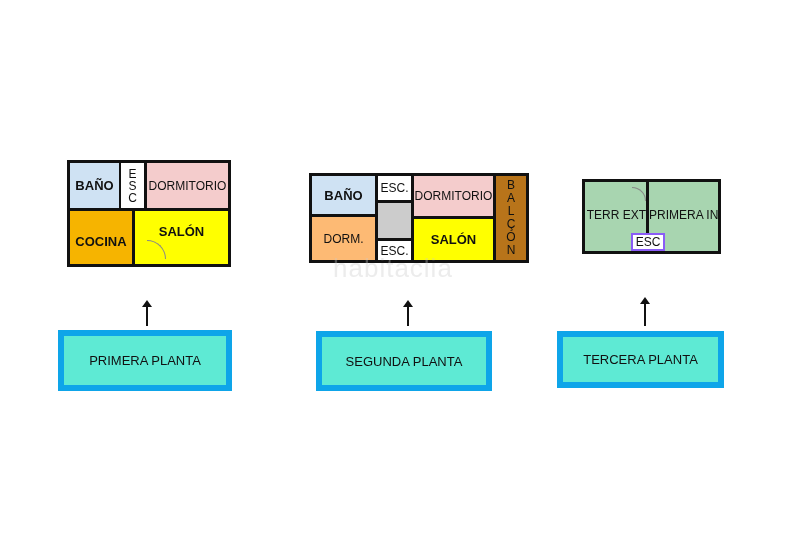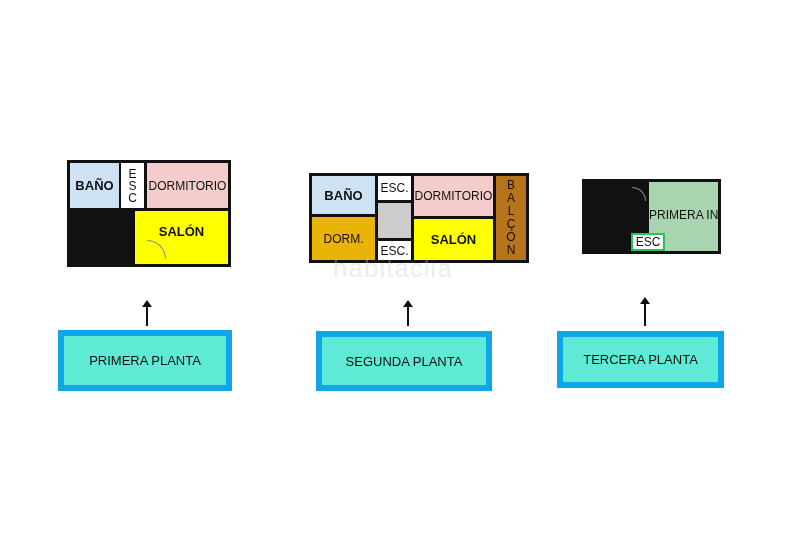--- a/index.html
+++ b/index.html
@@ -24,46 +24,48 @@
 <body>
 
 <div class="abs" style="left:67px;top:160px;width:164px;height:107px;background:#111;">
   <div class="room bold" style="left:3px;top:3px;width:49px;height:45px;background:#cfe2f3;">BAÑO</div>
   <div class="room vtext" style="left:54px;top:3px;width:23px;height:45px;background:#ffffff;">
     <span>E</span>
     <span>S</span>
     <span>C</span>
   </div>
   <div class="room" style="left:80px;top:3px;width:81px;height:45px;background:#f4cccc;">DORMITORIO</div>
+  <div class="room bold" style="left:3px;top:51px;width:62px;height:53px;background:#f6b400;padding-top:8px;">COCINA</div>
   <div class="room bold" style="left:68px;top:51px;width:93px;height:53px;background:#ffff00;padding-bottom:12px;">SALÓN</div>
   <div class="door" style="left:80px;top:80px;width:18px;height:18px;"></div>
 </div>
 
 <div class="abs" style="left:309px;top:173px;width:220px;height:90px;background:#111;">
   <div class="room bold" style="left:3px;top:3px;width:63px;height:38px;background:#cfe2f3;">BAÑO</div>
   <div class="room" style="left:69px;top:3px;width:33px;height:24px;background:#ffffff;">ESC.</div>
   <div class="room" style="left:69px;top:30px;width:33px;height:35px;background:#cccccc;"></div>
   <div class="room" style="left:69px;top:68px;width:33px;height:19px;background:#ffffff;">ESC.</div>
   <div class="room" style="left:105px;top:3px;width:79px;height:40px;background:#f4cccc;">DORMITORIO</div>
-  <div class="room" style="left:3px;top:44px;width:63px;height:43px;background:#eab308;">DORM.</div>
+  <div class="room" style="left:3px;top:44px;width:63px;height:43px;background:#fdba74;">DORM.</div>
   <div class="room bold" style="left:105px;top:46px;width:79px;height:41px;background:#ffff00;">SALÓN</div>
   <div class="room vtext" style="left:187px;top:3px;width:30px;height:84px;background:#b8741a;font-size:12px;line-height:13px;">
     <span>B</span>
     <span>A</span>
     <span>L</span>
     <span>Ç</span>
     <span>O</span>
     <span>N</span>
   </div>
 </div>
 <div class="watermark">habitaclia</div>
 
 <div class="abs" style="left:582px;top:179px;width:139px;height:75px;background:#111;">
+  <div class="room" style="left:3px;top:3px;width:61px;height:69px;background:#a8d5b0;justify-content:flex-end;padding-bottom:4px;overflow:visible;">TERR EXT</div>
   <div class="room" style="left:67px;top:3px;width:69px;height:69px;background:#a8d5b0;justify-content:flex-start;padding-bottom:4px;">PRIMERA IN</div>
-  <div class="room" style="left:49px;top:54px;width:34px;height:18px;background:#ffffff;border:2px solid #22c55e;">ESC</div>
+  <div class="room" style="left:49px;top:54px;width:34px;height:18px;background:#ffffff;border:2px solid #8b5cf6;">ESC</div>
   <div class="door" style="left:50px;top:8px;width:13px;height:13px;"></div>
 </div>
 
 <div class="arrow" style="left:146px;top:306px;height:20px;"></div>
 <div class="arrow" style="left:407px;top:306px;height:20px;"></div>
 <div class="arrow" style="left:644px;top:303px;height:23px;"></div>
 
 <div class="label-box" style="left:58px;top:330px;width:174px;height:61px;">PRIMERA PLANTA</div>
 <div class="label-box" style="left:316px;top:331px;width:176px;height:60px;">SEGUNDA PLANTA</div>
 <div class="label-box" style="left:557px;top:331px;width:167px;height:57px;">TERCERA PLANTA</div>

